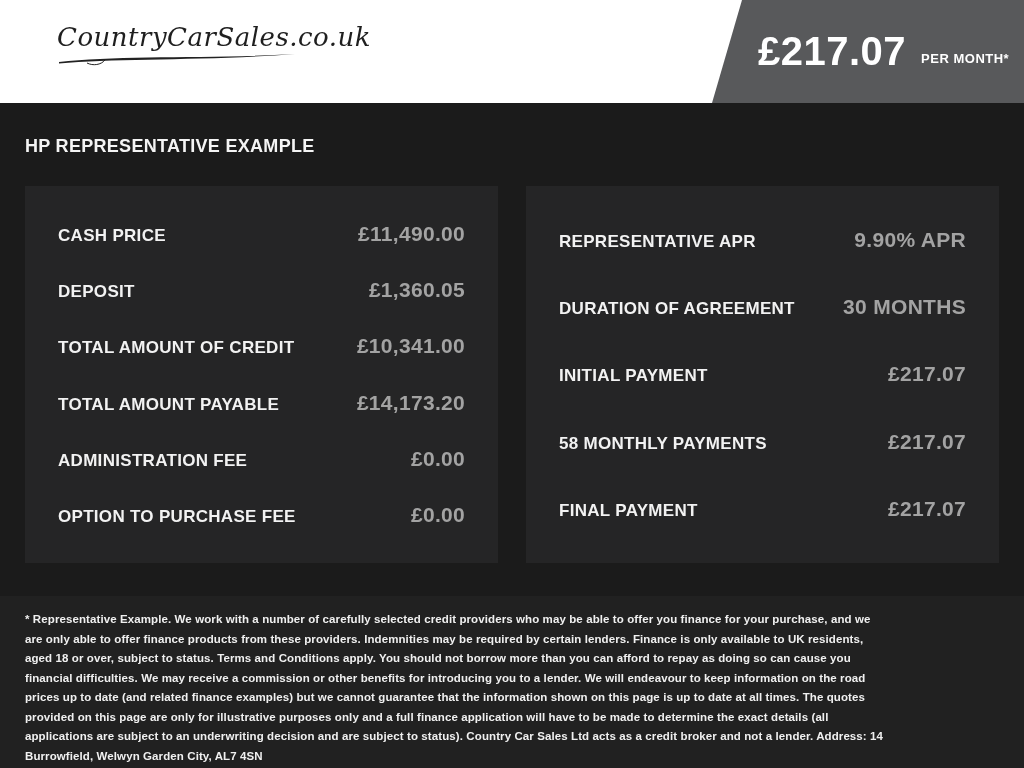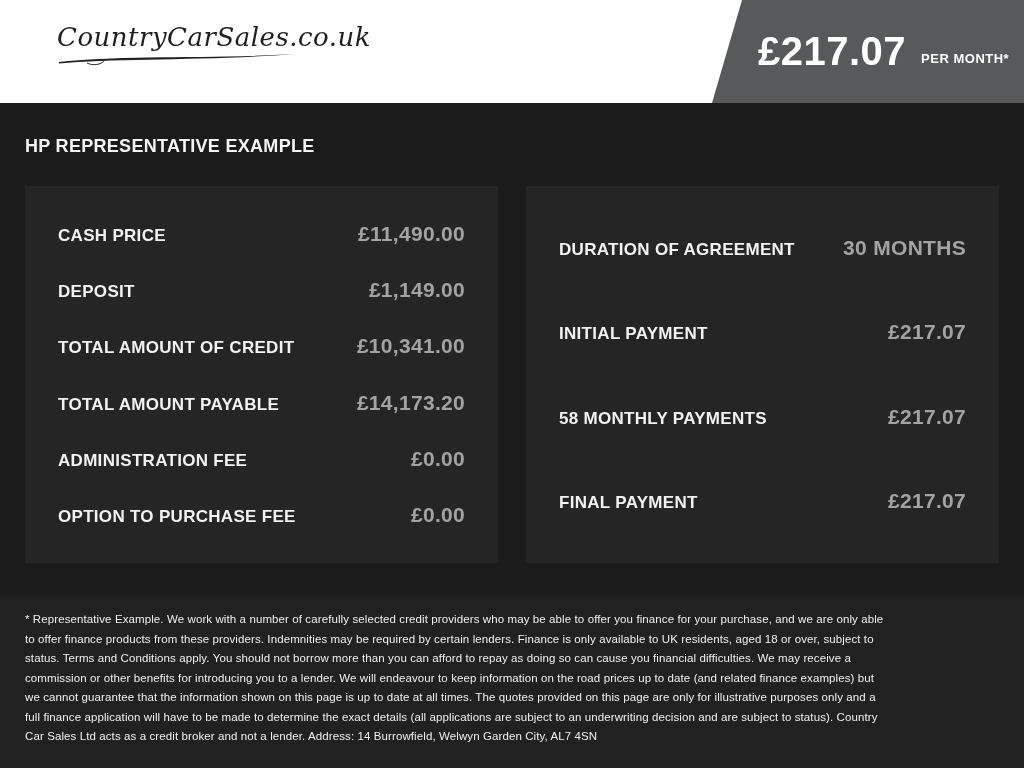--- a/index.html
+++ b/index.html
@@ -114,21 +114,21 @@
     flex: 1 1 auto;
     background: #212121;
     box-sizing: border-box;
     padding: 14px 25px 0 25px;
   }
   .disclaimer {
     margin: 0;
     max-width: 866px;
     color: #f0f0f0;
     font-size: 11.5px;
-    font-weight: normal;
+    font-weight: bold;
     line-height: 19.5px;
     letter-spacing: 0.1px;
   }
 </style>
 </head>
 <body>
 
 <div class="page">
 
   <header class="header">
@@ -151,41 +151,45 @@
 
     <div class="panels">
 
       <section class="panel">
         <div class="finance-row">
           <span class="finance-label">CASH PRICE</span>
           <span class="finance-value">£11,490.00</span>
         </div>
         <div class="finance-row">
           <span class="finance-label">DEPOSIT</span>
-          <span class="finance-value">£1,149.00</span>
+          <span class="finance-value">£1,360.05</span>
         </div>
         <div class="finance-row">
           <span class="finance-label">TOTAL AMOUNT OF CREDIT</span>
           <span class="finance-value">£10,341.00</span>
         </div>
         <div class="finance-row">
           <span class="finance-label">TOTAL AMOUNT PAYABLE</span>
           <span class="finance-value">£14,173.20</span>
         </div>
         <div class="finance-row">
           <span class="finance-label">ADMINISTRATION FEE</span>
           <span class="finance-value">£0.00</span>
         </div>
         <div class="finance-row">
           <span class="finance-label">OPTION TO PURCHASE FEE</span>
           <span class="finance-value">£0.00</span>
         </div>
       </section>
 
       <section class="panel">
+        <div class="finance-row">
+          <span class="finance-label">REPRESENTATIVE APR</span>
+          <span class="finance-value">9.90% APR</span>
+        </div>
         <div class="finance-row">
           <span class="finance-label">DURATION OF AGREEMENT</span>
           <span class="finance-value">30 MONTHS</span>
         </div>
         <div class="finance-row">
           <span class="finance-label">INITIAL PAYMENT</span>
           <span class="finance-value">£217.07</span>
         </div>
         <div class="finance-row">
           <span class="finance-label">58 MONTHLY PAYMENTS</span>

